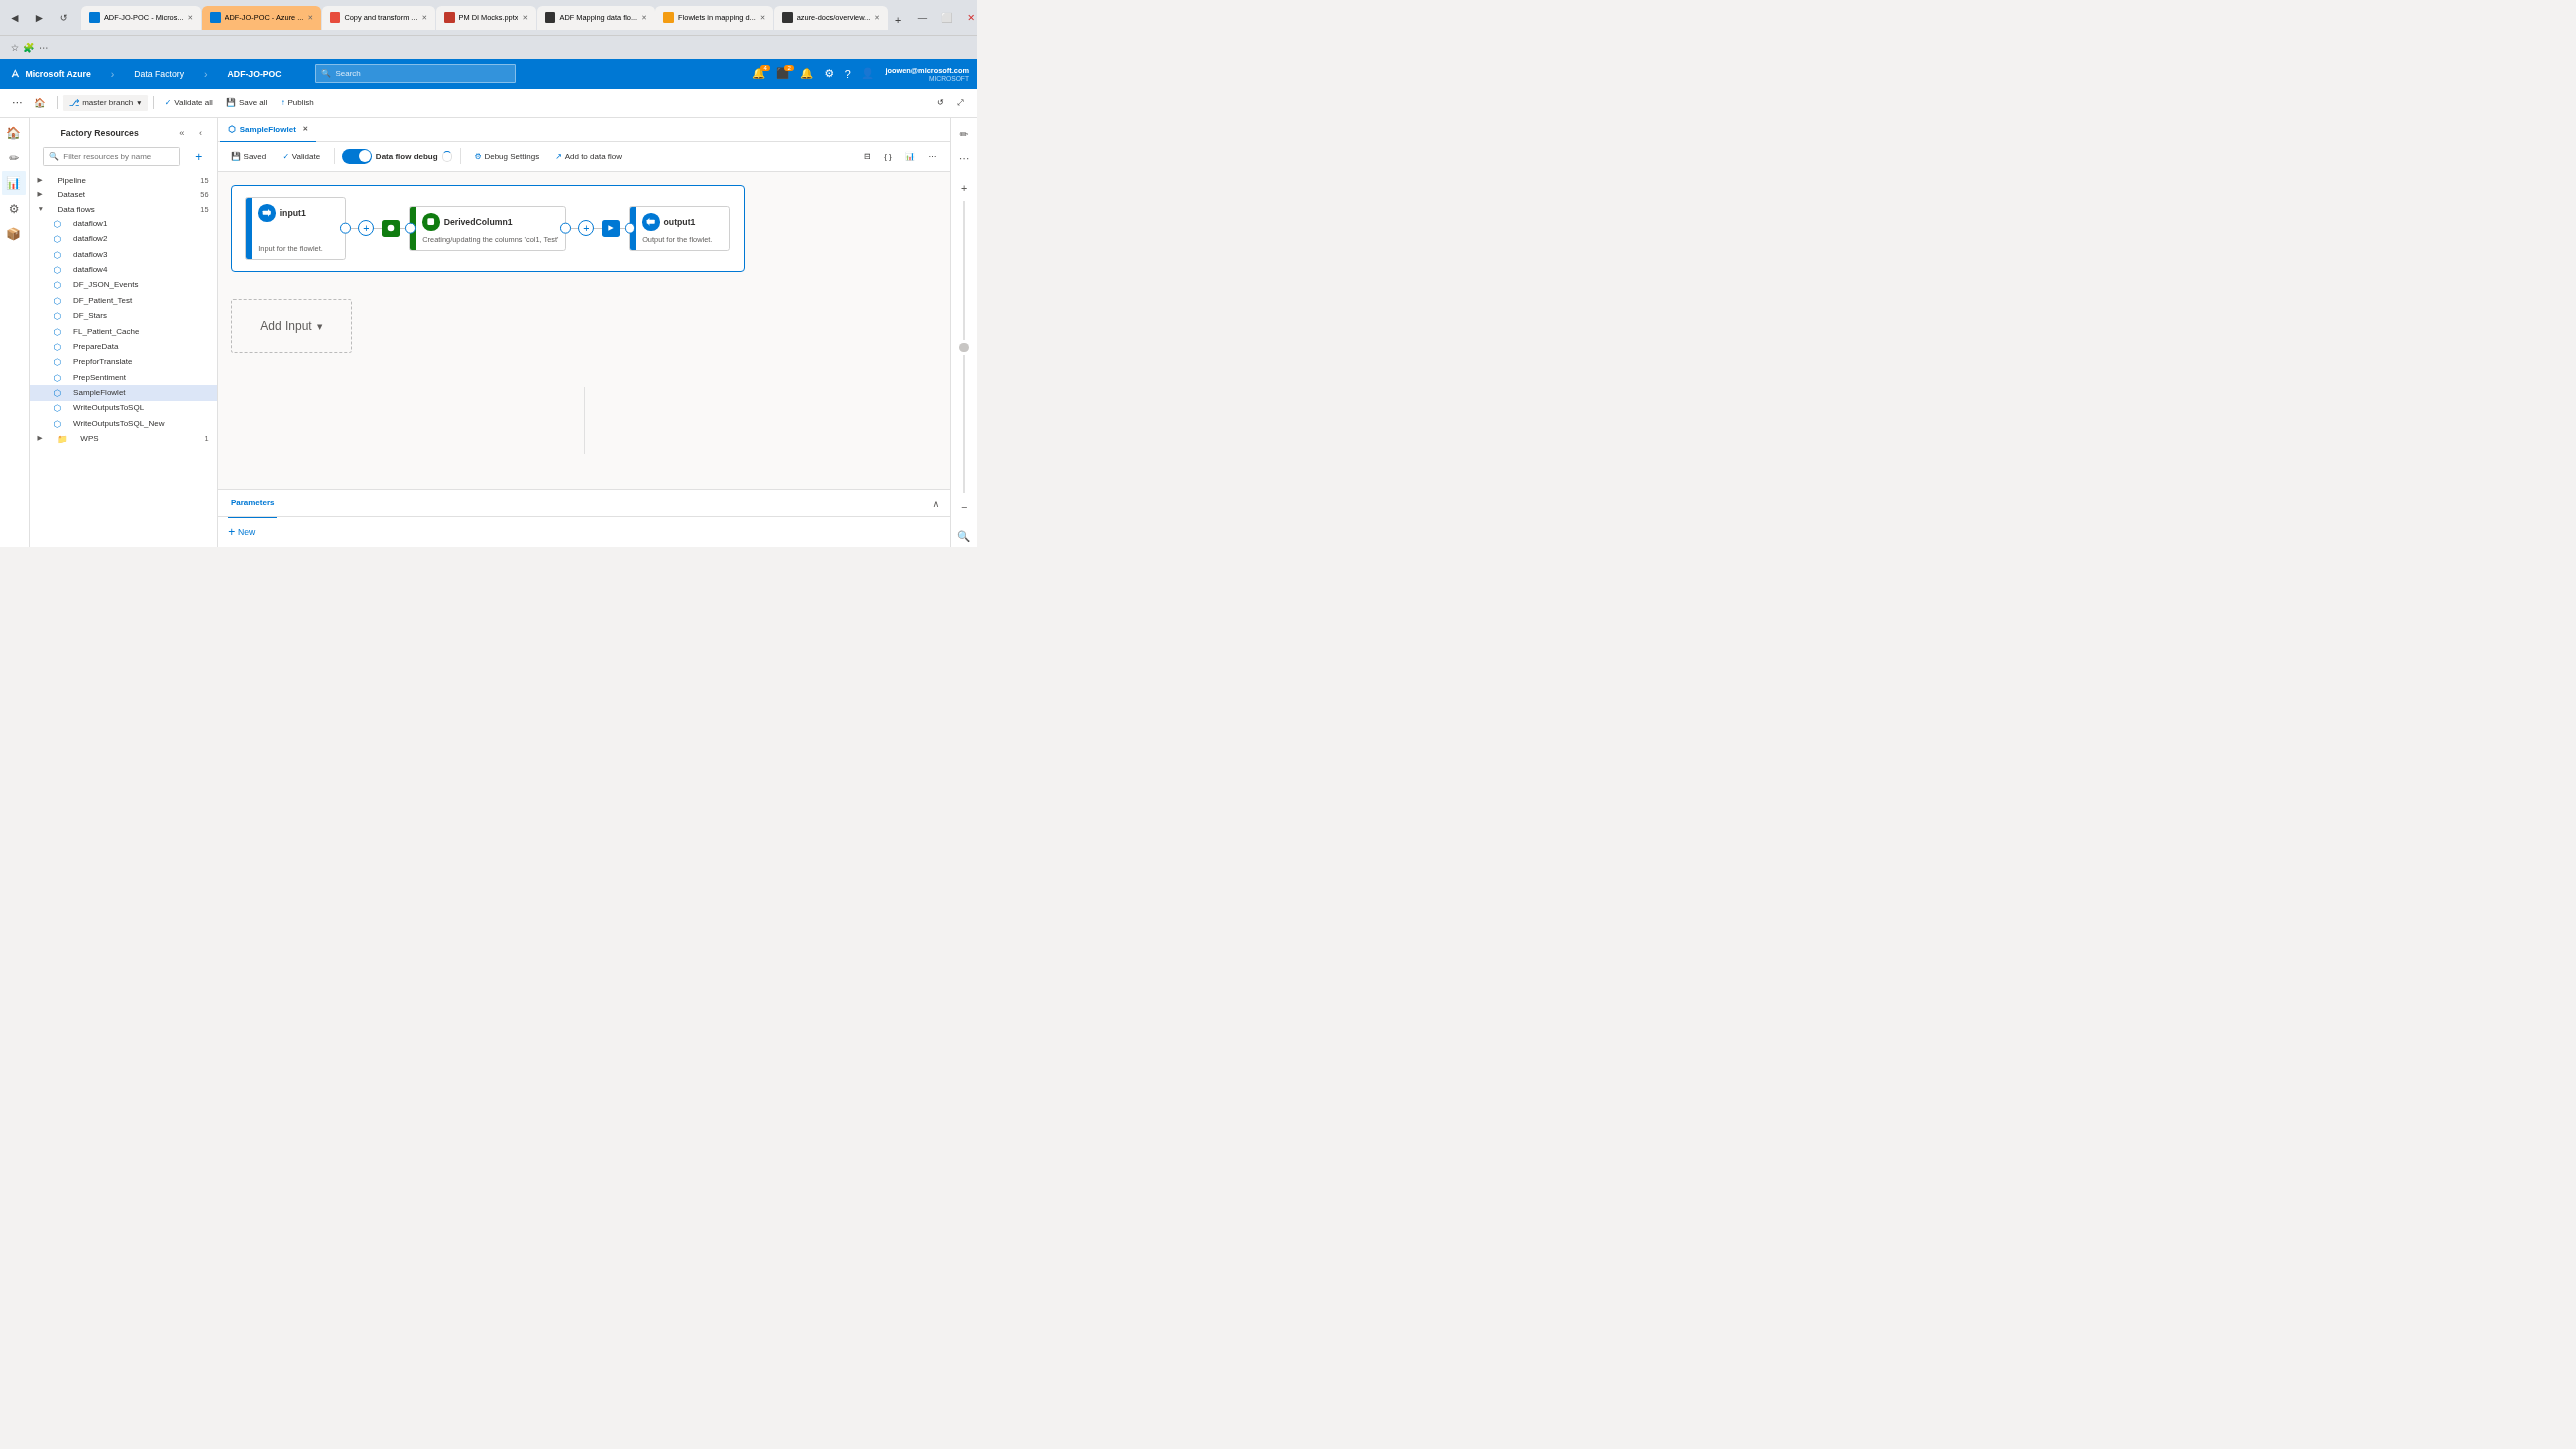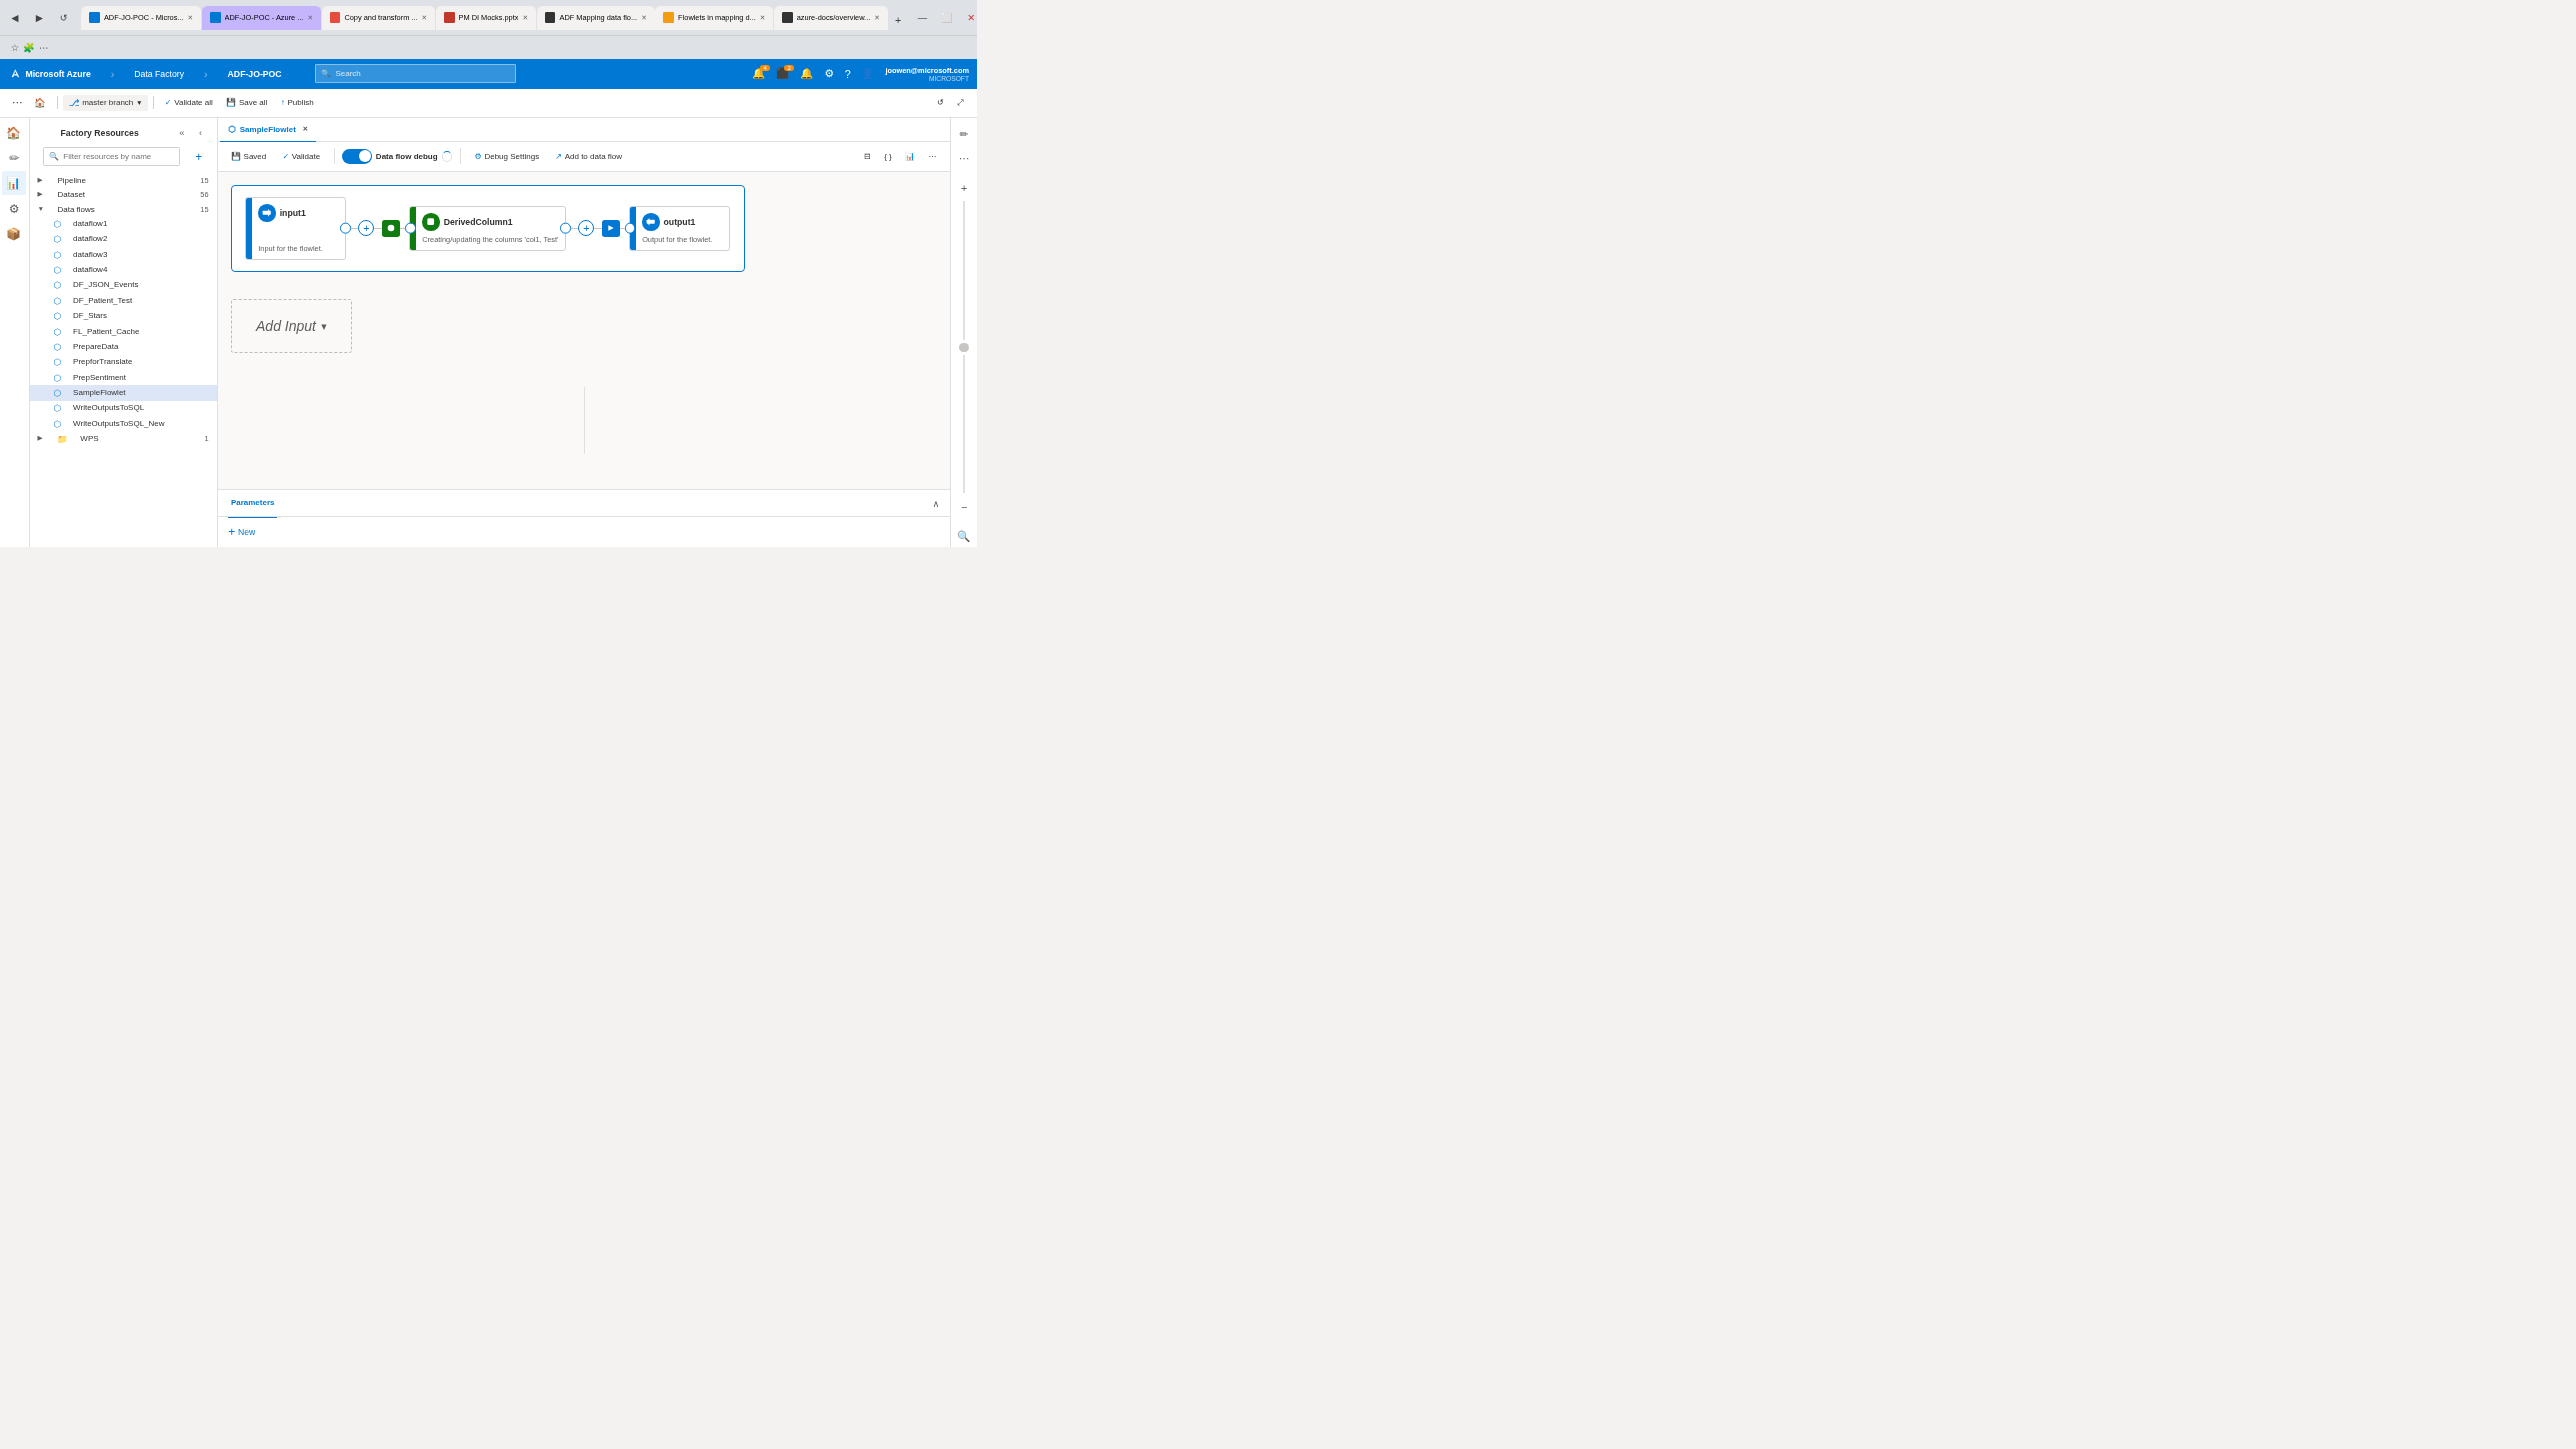--- a/index.html
+++ b/index.html
@@ -1,21 +1,21 @@
 <!DOCTYPE html>
 <html style="font-size:10.7px"><head>
   <meta charset="utf-8">
   <style>
     * { box-sizing: border-box; margin: 0; padding: 0; }
     body { font-family: 'Segoe UI', Arial, sans-serif; font-size: 8.7px; background: #f3f2f1; overflow: hidden; width: 977px; height: 547px; }
 
     
     .browser-chrome { background: #dee1e6; height: 35px; display: flex; align-items: center; padding: 0 5.4px; gap: 2.7px; }
     .browser-tab { background: #f3f2f1; border-radius: 5.4px 5.4px 0 0; padding: 4px 8px; font-size: 8px; display: flex; align-items: center; gap: 4px; height: 24px; min-width: 81px; max-width: 134px; }
-    .browser-tab.active { background: #c4b5fd; }
+    .browser-tab.active { background: #fdba74; }
     .browser-tab-favicon { width: 10.7px; height: 10.7px; border-radius: 1.3px; flex-shrink: 0; }
     .browser-tab-label { flex: 1; overflow: hidden; text-overflow: ellipsis; white-space: nowrap; font-size: 7.4px; }
     .browser-tab-close { font-size: 6.7px; color: #666; cursor: pointer; flex-shrink: 0; }
     .browser-tabs { display: flex; align-items: flex-end; gap: 0.7px; flex: 1; }
     .browser-controls { display: flex; align-items: center; gap: 5.4px; margin-right: 5.4px; }
     .browser-btn { width: 19px; height: 19px; display: flex; align-items: center; justify-content: center; border-radius: 50%; cursor: pointer; font-size: 9.4px; color: #444; }
     .address-bar-row { background: #dee1e6; height: 24px; display: flex; align-items: center; padding: 0 5.4px; gap: 5.4px; border-top: 0.7px solid #ccc; }
     .address-bar { flex: 1; background: #fff; border: 0.7px solid #ccc; border-radius: 10.7px; height: 17.4px; display: flex; align-items: center; padding: 0 8px; font-size: 7.4px; color: #333; overflow: hidden; }
     .address-bar-icons { display: flex; gap: 4px; margin-left: 5.4px; }
     .addr-icon { font-size: 9.4px; color: #555; cursor: pointer; }
@@ -85,21 +85,21 @@
     .debug-label { font-size: 8px; font-weight: 600; color: #323130; }
     .loading-spin { width: 10.7px; height: 10.7px; border: 1.3px solid #e0e0e0; border-top-color: #0078d4; border-radius: 50%; animation: spin 1s linear infinite; }
     @keyframes spin { to { transform: rotate(360deg); } }
     .canvas-divider { width: 0.7px; height: 16px; background: #e0e0e0; margin: 0 2.7px; }
 
     
     .flow-canvas { flex: 1; position: relative; overflow: auto; background: #faf9f8; padding: 13.4px; }
 
     
     .add-input-box { border: 1.3px dashed #bbb; border-radius: 2.7px; width: 121px; height: 54px; display: flex; align-items: center; justify-content: center; background: #faf9f8; cursor: pointer; gap: 5.4px; margin-top: 27px; }
-    .add-input-text { font-size: 14px; color: #605e5c; font-style: italic; }
+    .add-input-text { font-size: 12px; color: #605e5c; }
     .add-input-arrow { font-size: 10.7px; color: #605e5c; }
     .bottom-tab { font-size: 8px; color: #605e5c; cursor: pointer; padding: 0 2.7px; height: 29.5px; display: flex; align-items: center; border-bottom: 1.3px solid transparent; }
     .bottom-tab.active { color: #0078d4; border-bottom-color: #0078d4; font-weight: 600; }
     .bottom-content { padding: 8px 10.7px; display: flex; align-items: center; gap: 5.4px; }
     .new-btn { display: flex; align-items: center; gap: 2.7px; color: #0078d4; font-size: 8.7px; cursor: pointer; }
     .new-btn-plus { color: #0078d4; font-size: 12px; }
 
     
     .right-sidebar { width: 27px; background: #fff; border-left: 0.7px solid #e0e0e0; display: flex; flex-direction: column; align-items: center; padding-top: 5.4px; gap: 2.7px; }
     .right-sidebar-btn { width: 21.5px; height: 21.5px; display: flex; align-items: center; justify-content: center; cursor: pointer; color: #605e5c; font-size: 10.7px; border-radius: 1.3px; }

